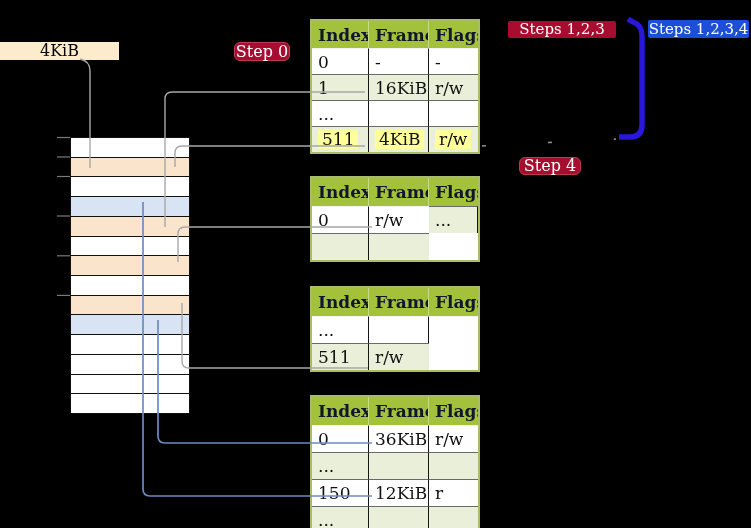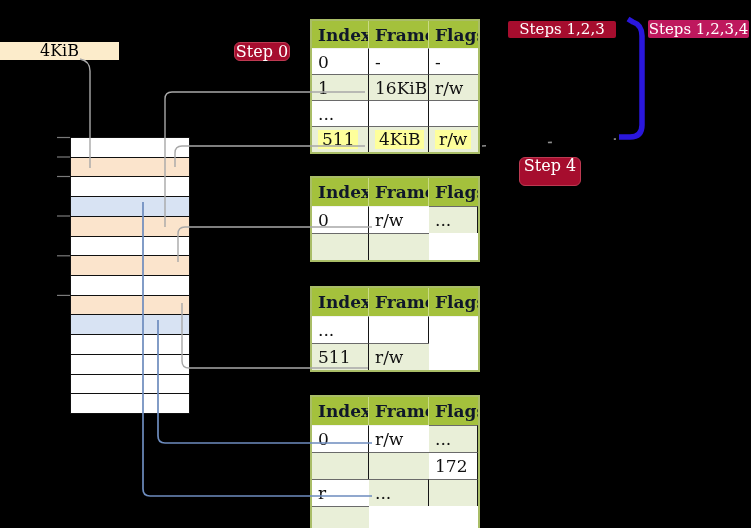--- a/index.html
+++ b/index.html
@@ -11,21 +11,21 @@
   .frame-box{
     position:absolute;left:0px;top:42px;width:119px;height:18px;
     background:#fceccb;color:#000;font-size:16px;line-height:18px;text-align:center;
   }
   
   .badge{
     position:absolute;color:#ffffff;font-size:15px;text-align:center;
     white-space:nowrap;border-radius:2px;
   }
   .badge-red{background:#a60d2e;}
-  .badge-blue{background:#be185d;}
+  .badge-blue{background:#1d4ed8;}
   .badge.rounded{border-radius:6px;border:1px solid #bd3a52;box-sizing:border-box;font-size:16px;}
   
   .mem-stack{
     position:absolute;display:flex;flex-direction:column;
     border:1.5px solid #101010;box-sizing:border-box;background:#fff;
   }
   .mem-row{flex:1;border-top:1px solid #101010;}
   .mem-row:first-child{border-top:none;}
   .mem-white{background:#ffffff;}
   .mem-peach{background:#fbe4cc;}
@@ -82,21 +82,21 @@
       <div class="mem-row mem-white"></div>
       <div class="mem-row mem-white"></div>
       <div class="mem-row mem-white"></div>
       <div class="mem-row mem-white"></div>
     </div>
 
   <div id="badges-layer">
       <div class="badge badge-red rounded" style="left: 188px; top: 42px; width: 56px; height: 19px; line-height: 17px; margin-left: 46px;">Step 0</div>
       <div class="badge badge-red" style="left: 508px; top: 21px; width: 108px; height: 17px; line-height: 17px;">Steps 1,2,3</div>
       <div class="badge badge-blue" style="left: 648px; top: 20px; width: 101px; height: 18px; line-height: 18px;">Steps 1,2,3,4</div>
-      <div class="badge badge-red rounded" style="left: 519px; top: 157px; width: 62px; height: 29px; line-height: 16px;">Step 4</div>
+      <div class="badge badge-red rounded" style="left: 519px; top: 157px; width: 62px; height: 18px; line-height: 16px;">Step 4</div>
     </div>
 
   <div id="tables-layer">
       <div class="pt-table" style="left: 310px; top: 19px; grid-template-columns: 57px 60px 49px; grid-template-rows: 27px repeat(4, 26px);">
         <div class="pt-cell pt-head">Index</div>
         <div class="pt-cell pt-head">Frame</div>
         <div class="pt-cell pt-head lastcol">Flags</div>
         <div class="pt-cell pt-body firstrow">0</div>
         <div class="pt-cell pt-body firstrow">-</div>
         <div class="pt-cell pt-body lastcol firstrow">-</div>
@@ -134,25 +134,27 @@
         <div class="pt-cell pt-body firstrow"></div>
         <div class="pt-cell pt-body lastcol firstrow"></div>
         <div class="pt-cell pt-body shade">511</div>
         <div class="pt-cell pt-body lastcol shade">r/w</div>
       </div>
       <div class="pt-table" style="left: 310px; top: 395px; grid-template-columns: 57px 60px 49px; grid-template-rows: 28px repeat(4, 27px);">
         <div class="pt-cell pt-head">Index</div>
         <div class="pt-cell pt-head">Frame</div>
         <div class="pt-cell pt-head lastcol">Flags</div>
         <div class="pt-cell pt-body firstrow">0</div>
+        <div class="pt-cell pt-body firstrow">36KiB</div>
         <div class="pt-cell pt-body lastcol firstrow">r/w</div>
         <div class="pt-cell pt-body shade">...</div>
         <div class="pt-cell pt-body shade"></div>
         <div class="pt-cell pt-body lastcol shade"></div>
-        <div class="pt-cell pt-body">172</div>
+        <div class="pt-cell pt-body">150</div>
+        <div class="pt-cell pt-body">12KiB</div>
         <div class="pt-cell pt-body lastcol">r</div>
         <div class="pt-cell pt-body shade">...</div>
         <div class="pt-cell pt-body shade"></div>
         <div class="pt-cell pt-body lastcol shade"></div>
       </div>
     </div>
 
   <svg id="connector-layer" width="751" height="528" viewBox="0 0 751 528">
     <defs>
       <marker id="mh-gray" markerUnits="userSpaceOnUse" markerWidth="10" markerHeight="10" refX="8" refY="4.5" orient="auto">

